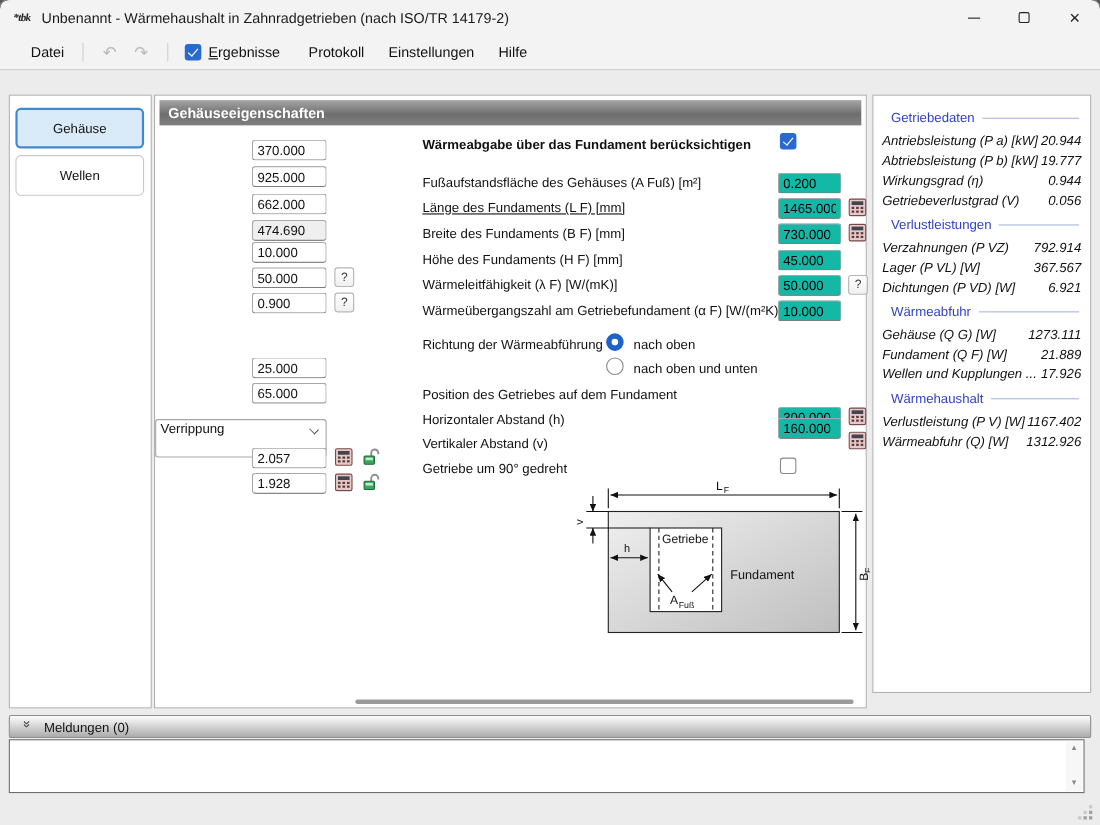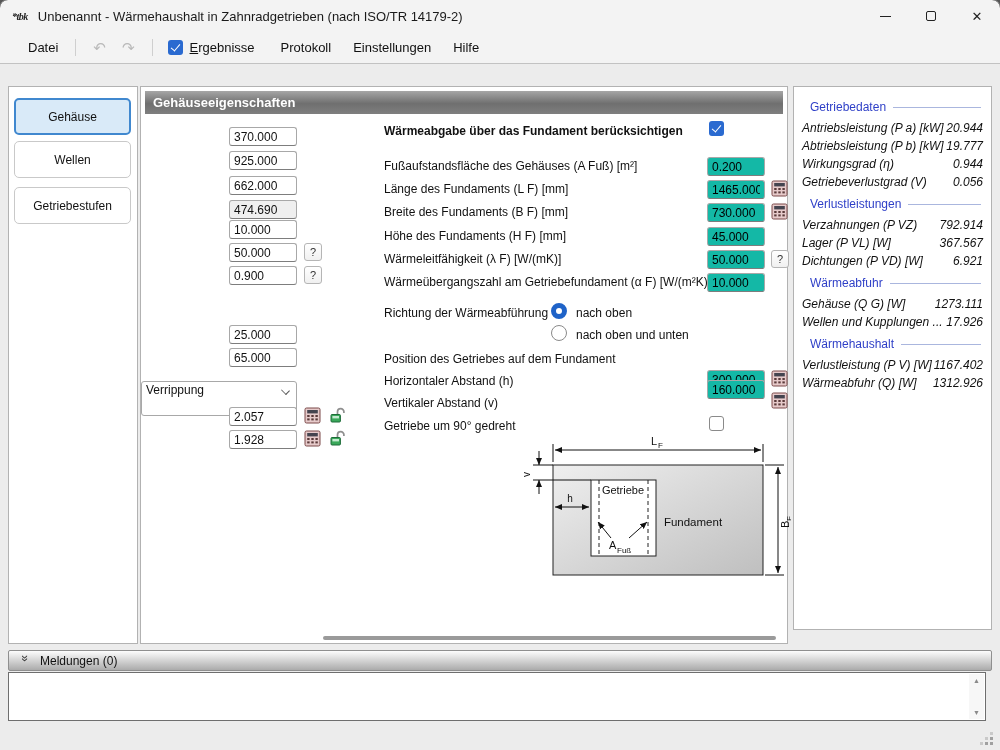--- a/index.html
+++ b/index.html
@@ -115,23 +115,20 @@
 
   <div class="content">
 
     <div class="panel sidebar">
       <div class="side-btn" style="top:54px;">
           <span>Wellen</span>
         </div>
       <div class="side-btn active" style="top:11px;">
           <span>Gehäuse</span>
         </div>
-      <div class="side-btn" style="top:100px;">
-          <span>Getriebestufen</span>
-        </div>
     </div>
 
     <div class="panel main">
       <div class="main-header">Gehäuseeigenschaften</div>
 
       <input class="fld" style="top: 40px;" value="370.000">
       <input class="fld" style="top: 64px;" value="925.000">
       <input class="fld" style="top: 89px;" value="662.000">
       <input class="fld ro" style="top: 113px;" readonly="" value="474.690">
       <input class="fld" style="top: 133px;" value="10.000">
@@ -184,21 +181,21 @@
           <rect x="2" y="7.5" width="9.4" height="7.5" rx="1" fill="#3aa85a" stroke="#1c6b38"></rect>
           <rect x="3.4" y="9" width="6.6" height="2.4" fill="#c4ead0"></rect>
         </svg>
 
       <div class="lab bold" style="top:36px;">Wärmeabgabe über das Fundament berücksichtigen</div>
       <span class="cbx abs-cbx" style="top:34px;"></span>
 
       <div class="lab" style="top:71px;">Fußaufstandsfläche des Gehäuses (A Fuß) [m²]</div>
       <input class="rfld" style="top: 70px;" value="0.200">
 
-      <div class="lab" style="top:94px;">Länge des Fundaments (L F) [mm]</div>
+      <div class="lab" style="top:94px;text-decoration:underline;">Länge des Fundaments (L F) [mm]</div>
       <input class="rfld" style="top: 93px;" value="1465.000">
       <svg class="icon16" style="left:630px;top:93px;" viewBox="0 0 17 17">
           <rect x="1" y="1" width="15" height="15" rx="1.5" fill="#e6caca" stroke="#7a4848"></rect>
           <rect x="3.2" y="3" width="10.6" height="3.4" fill="#44444f"></rect>
           <g fill="#5a3a3a">
             <rect x="3.2" y="8" width="2.4" height="2"></rect>
             <rect x="7.3" y="8" width="2.4" height="2"></rect>
             <rect x="11.4" y="8" width="2.4" height="2"></rect>
             <rect x="3.2" y="11.4" width="2.4" height="2"></rect>
             <rect x="7.3" y="11.4" width="2.4" height="2"></rect>
@@ -367,20 +364,24 @@
 
       <div class="rhead">
           <span class="htxt">Wärmeabfuhr</span>
           <i class="rline"></i>
         </div>
       <div class="rrow">
           <span class="rlab">Gehäuse (Q G) [W]</span>
           <span class="rval">1273.111</span>
         </div>
       <div class="rrow">
+          <span class="rlab">Fundament (Q F) [W]</span>
+          <span class="rval">21.889</span>
+        </div>
+      <div class="rrow">
           <span class="rlab">Wellen und Kupplungen ...</span>
           <span class="rval">17.926</span>
         </div>
 
       <div class="rhead">
           <span class="htxt">Wärmehaushalt</span>
           <i class="rline"></i>
         </div>
       <div class="rrow">
           <span class="rlab">Verlustleistung (P V) [W]</span>

